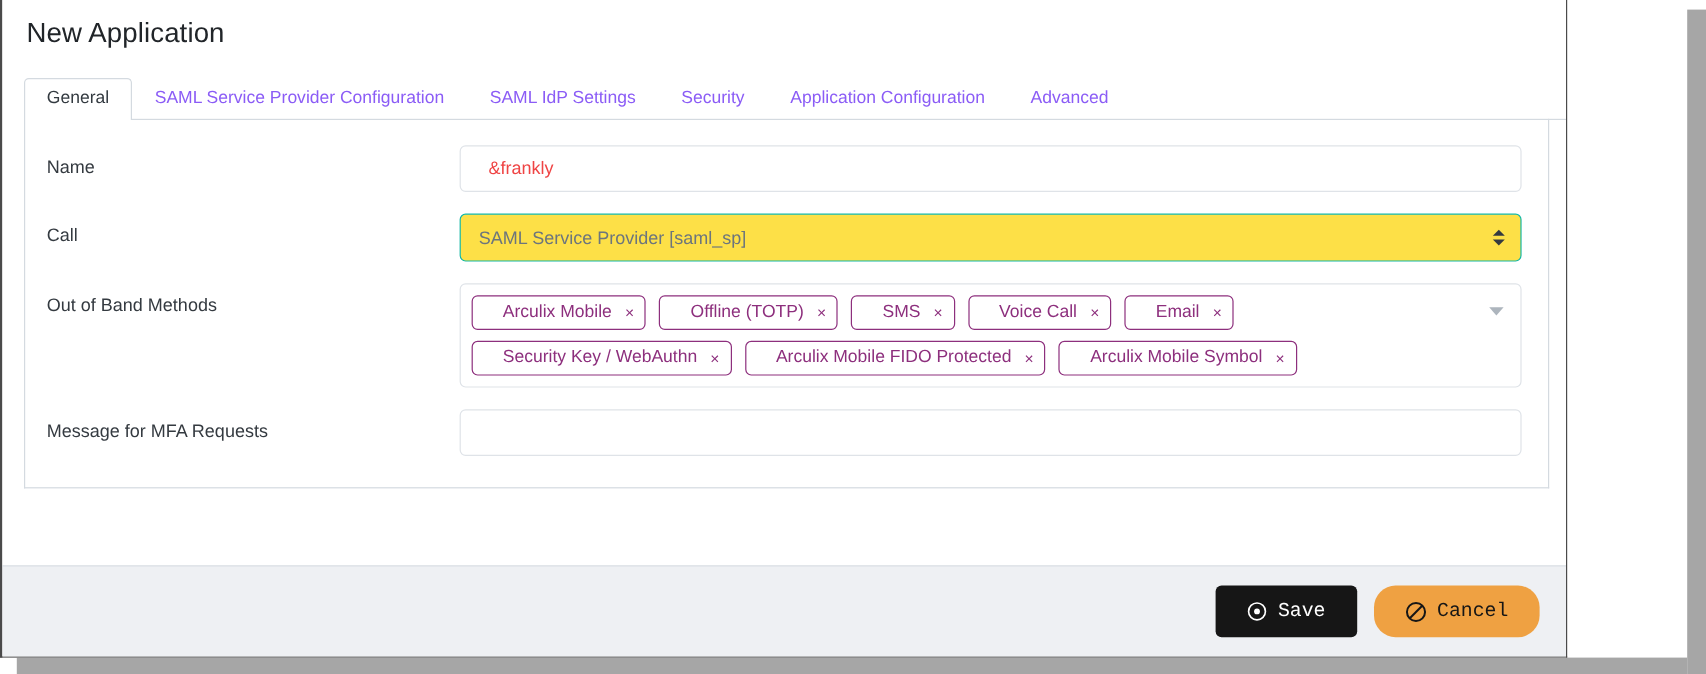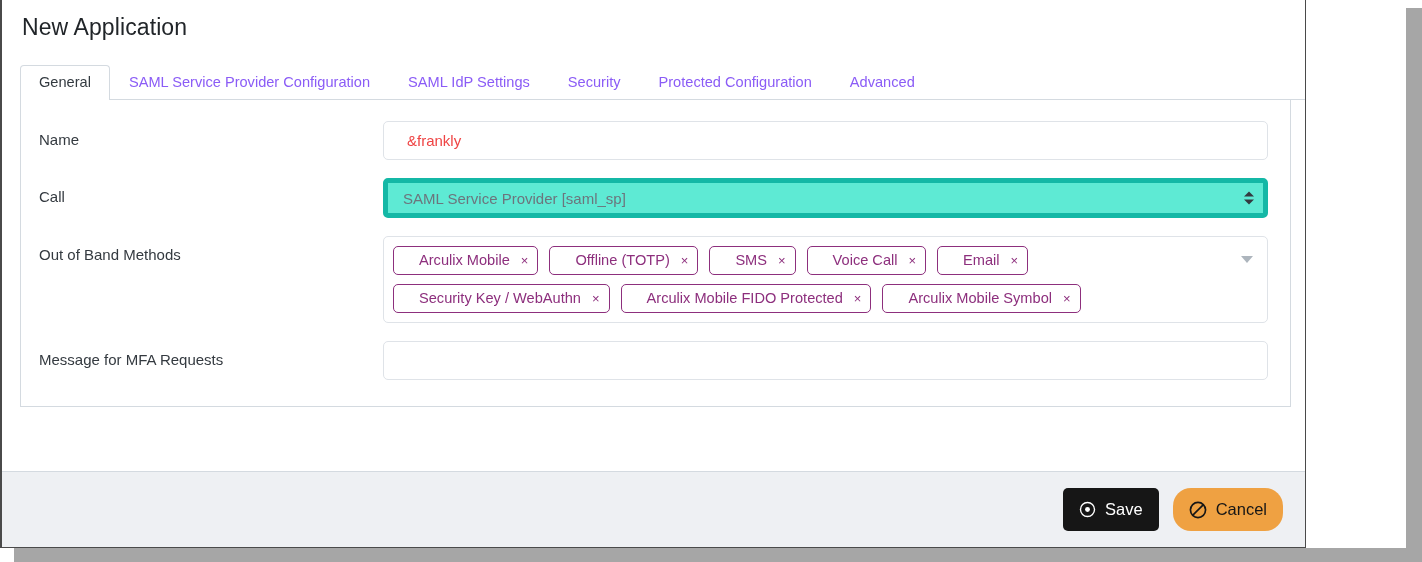--- a/index.html
+++ b/index.html
@@ -120,23 +120,23 @@
     padding: 0 23px;
     font-family: "Liberation Sans", sans-serif;
     outline: none;
   }
   .text-input::placeholder { color: #adb5bd; }
 
   .select-wrap { position: relative; }
   .select-box {
     width: 100%;
     height: 40px;
-    border: 5px solid #14b8a6;
-    border-radius: 5px;
-    background: #5eead4;
+    border: 1px solid #14b8a6;
+    border-radius: 5px;
+    background: #fde047;
     font-size: 15px;
     color: #6c757d;
     display: flex;
     align-items: center;
     padding: 0 34px 0 15px;
     cursor: pointer;
   }
   .stepper-arrows {
     position: absolute;
     right: 14px; top: 50%;
@@ -213,25 +213,25 @@
     align-items: center;
     justify-content: flex-end;
     padding-right: 22px;
     gap: 14px;
   }
   .btn {
     display: inline-flex;
     align-items: center;
     gap: 9px;
     height: 43px;
-    padding: 0 16px;
+    padding: 0 26px;
     border: none;
     border-radius: 5px;
     font-size: 16.5px;
-    font-family: Liberation Sans, sans-serif;
+    font-family: Liberation Mono, monospace;
     cursor: pointer;
     line-height: 1;
   }
   .btn-save { background: #161616; color: #ffffff; }
   .btn-cancel { background: #efa142; color: #161616; border-radius: 18px; }
   .btn svg { display: block; }
 </style>
 </head>
 <body>
 
@@ -242,21 +242,21 @@
 
   <div id="body-area">
 
     <div id="page-title">New Application</div>
 
     <div id="tabs">
       <div class="tab active">General</div>
       <div class="tab">SAML Service Provider Configuration</div>
       <div class="tab">SAML IdP Settings</div>
       <div class="tab">Security</div>
-      <div class="tab">Protected Configuration</div>
+      <div class="tab">Application Configuration</div>
       <div class="tab">Advanced</div>
     </div>
 
     <div id="panel">
 
       <div class="form-row">
         <div class="form-label">Name</div>
         <div class="control">
           <input class="text-input" type="text" value="&amp;frankly" style="">
         </div>

